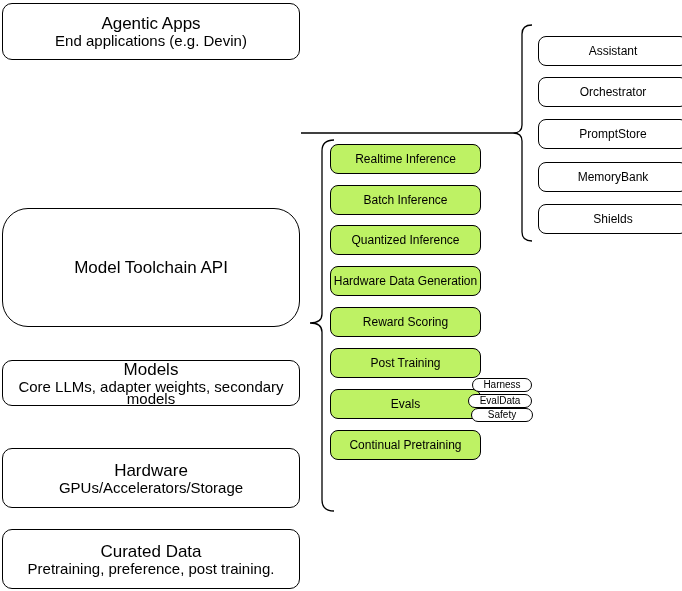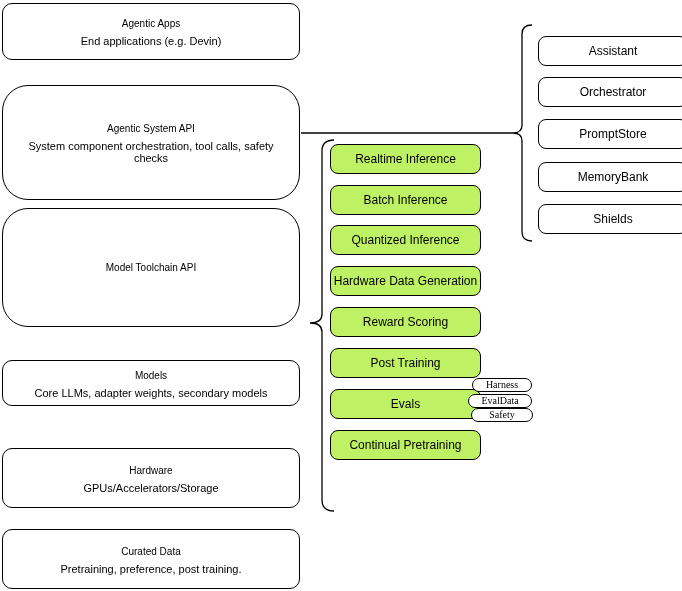--- a/index.html
+++ b/index.html
@@ -22,22 +22,22 @@
     position: absolute;
     left: 2px; width: 298px;
     border: 1px solid #000;
     background: #fff;
     display: flex; flex-direction: column;
     align-items: center; justify-content: center;
     text-align: center;
     z-index: 1;
     gap: 4px;
   }
-  .stack-node .node-title { font-size: 10px; line-height: 15px; }
-  .stack-node .node-subtitle { font-size: 11px; line-height: 12px; padding: 0 14px; }
+  .stack-node .node-title { font-size: 17px; line-height: 15px; }
+  .stack-node .node-subtitle { font-size: 15px; line-height: 12px; padding: 0 14px; }
   .r10 { border-radius: 10px; }
   .r26 { border-radius: 26px; }
 
   
   .mid-node {
     position: absolute;
     left: 330px; width: 151px; height: 30px;
     border: 1.3px solid #000; border-radius: 8px;
     background: #bef264;
     display: flex; align-items: center; justify-content: center;
@@ -59,21 +59,20 @@
 
   
   .pill {
     position: absolute;
     height: 14px;
     border: 1.3px solid #000; border-radius: 8px;
     background: #fff;
     display: flex; align-items: center; justify-content: center;
     font-size: 10px; line-height: 10px;
     z-index: 2;
-    font-family: Liberation Serif, serif;
   }
 </style>
 </head>
 <body>
 
 <div id="canvas">
 
   <svg id="wires" width="682" height="591" viewBox="0 0 682 591">
 
     <path d="M 301 133 L 513 133" stroke="#000" stroke-width="1.3" fill="none"></path>
@@ -81,24 +80,20 @@
     <path d="M 532 25 Q 522 25 522 34 L 522 125 Q 522 133 513 133 Q 522 133 522 141 L 522 232 Q 522 241 532 241" stroke="#000" stroke-width="1.3" fill="none"></path>
 
     <path d="M 334 140 Q 322 140 322 151 L 322 314 Q 322 323 310 323 Q 322 323 322 332 L 322 500 Q 322 511 334 511" stroke="#000" stroke-width="1.3" fill="none"></path>
   </svg>
 
   <div class="stack-node r10" style="top:3px;height:57px">
     <div class="node-title">Agentic Apps</div>
     <div class="node-subtitle">End applications (e.g. Devin)</div>
   </div>
 
-  <div class="stack-node r26" style="top:85px;height:115px">
-    <div class="node-title">Agentic System API</div>
-    <div class="node-subtitle">System component orchestration, tool calls, safety checks</div>
-  </div>
 
   <div class="stack-node r26" style="top:208px;height:119px">
     <div class="node-title">Model Toolchain API</div>
   </div>
 
   <div class="stack-node r10" style="top:360px;height:46px">
     <div class="node-title">Models</div>
     <div class="node-subtitle">Core LLMs, adapter weights, secondary models</div>
   </div>
 

